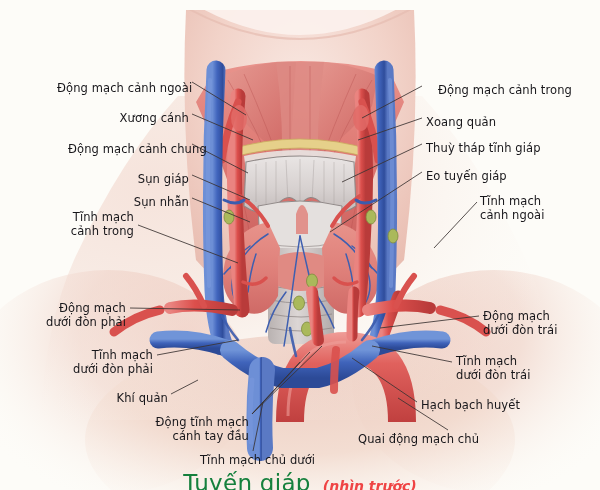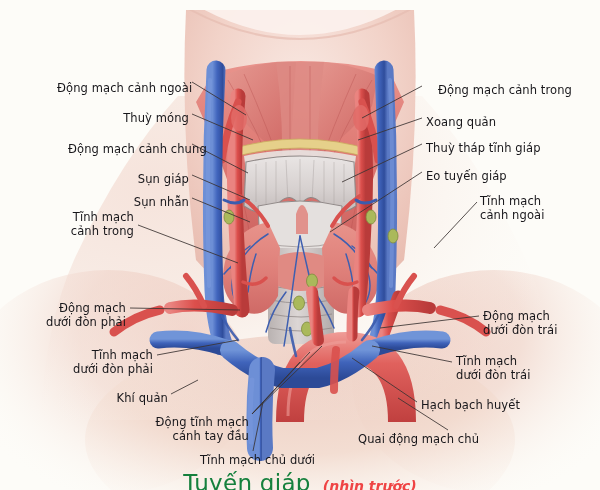--- a/index.html
+++ b/index.html
@@ -297,21 +297,21 @@
         <line x1="477" y1="192" x2="434" y2="238" stroke="#3a3332"></line>
         <line x1="479" y1="306" x2="380" y2="318" stroke="#3a3332"></line>
         <line x1="452" y1="352" x2="372" y2="336" stroke="#3a3332"></line>
         <line x1="417" y1="392" x2="352" y2="348" stroke="#3a3332"></line>
         <line x1="448" y1="420" x2="398" y2="388" stroke="#3a3332"></line>
       </g>
   </svg>
 
   <div id="labels-left">
       <div class="label l" style="top: 72px; left: 57px; width: 132px; text-align: right;">Động mạch cảnh ngoài</div>
-      <div class="label l" style="top: 102px; left: 104px; width: 85px; text-align: right;">Thuỳ móng</div>
+      <div class="label l" style="top: 102px; left: 104px; width: 85px; text-align: right;">Xương cánh</div>
       <div class="label l" style="top: 133px; left: 56px; width: 133px; text-align: right; margin-left: 12px;">Động mạch cảnh chung</div>
       <div class="label l" style="top: 163px; left: 124px; width: 65px; text-align: right;">Sụn giáp</div>
       <div class="label l" style="top: 186px; left: 120px; width: 69px; ">Sụn nhẫn</div>
       <div class="label l" style="top: 201px; left: 55px; width: 79px; text-align: right;">Tĩnh mạch
 cảnh trong</div>
       <div class="label l" style="top: 292px; left: 29px; width: 97px; text-align: right;">Động mạch
 dưới đòn phải</div>
       <div class="label l" style="top: 339px; left: 57px; width: 96px; text-align: right;">Tĩnh mạch
 dưới đòn phải</div>
       <div class="label l" style="top: 382px; left: 111px; width: 57px; text-align: right;">Khí quản</div>

